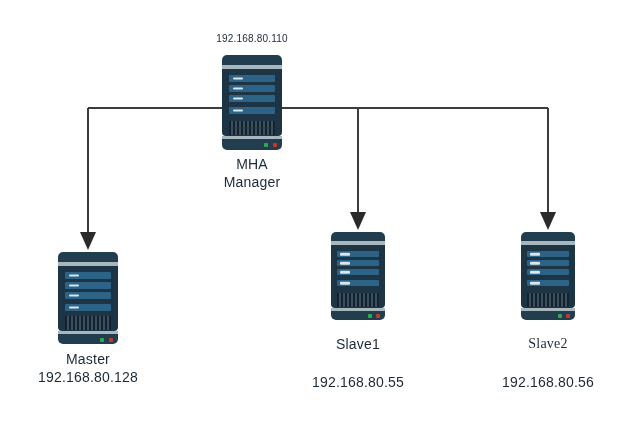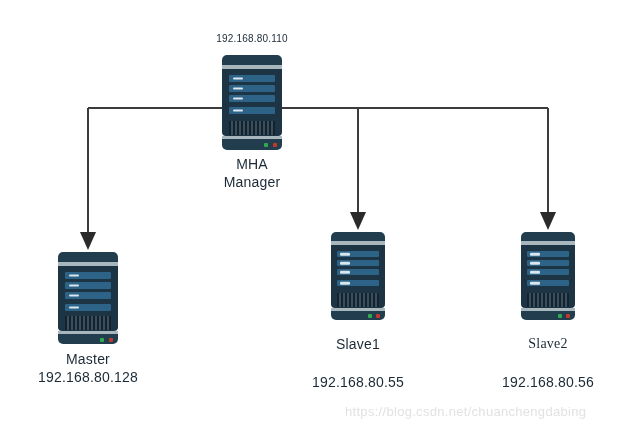--- a/index.html
+++ b/index.html
@@ -233,15 +233,14 @@
       <div class="srv-base" style="top:79px; height:9px;">
         <div class="led green" style="right:13px; top:3px; width:4px; height:4px;"></div>
         <div class="led red" style="right:5px;  top:3px; width:4px; height:4px;"></div>
       </div>
     </div>
 
     <div class="label" style="left:-63px; top:103px; width:180px;font-family:Liberation Serif, serif;">Slave2</div>
     <div class="label ip" style="left:-63px; top:141px; width:180px;">192.168.80.56</div>
   </div>
 
-  <div class="watermark" style="left:345px; top:404px;">https://blog.csdn.net/chuanchengdabing</div>
 
 </div>
 
 </body></html>

